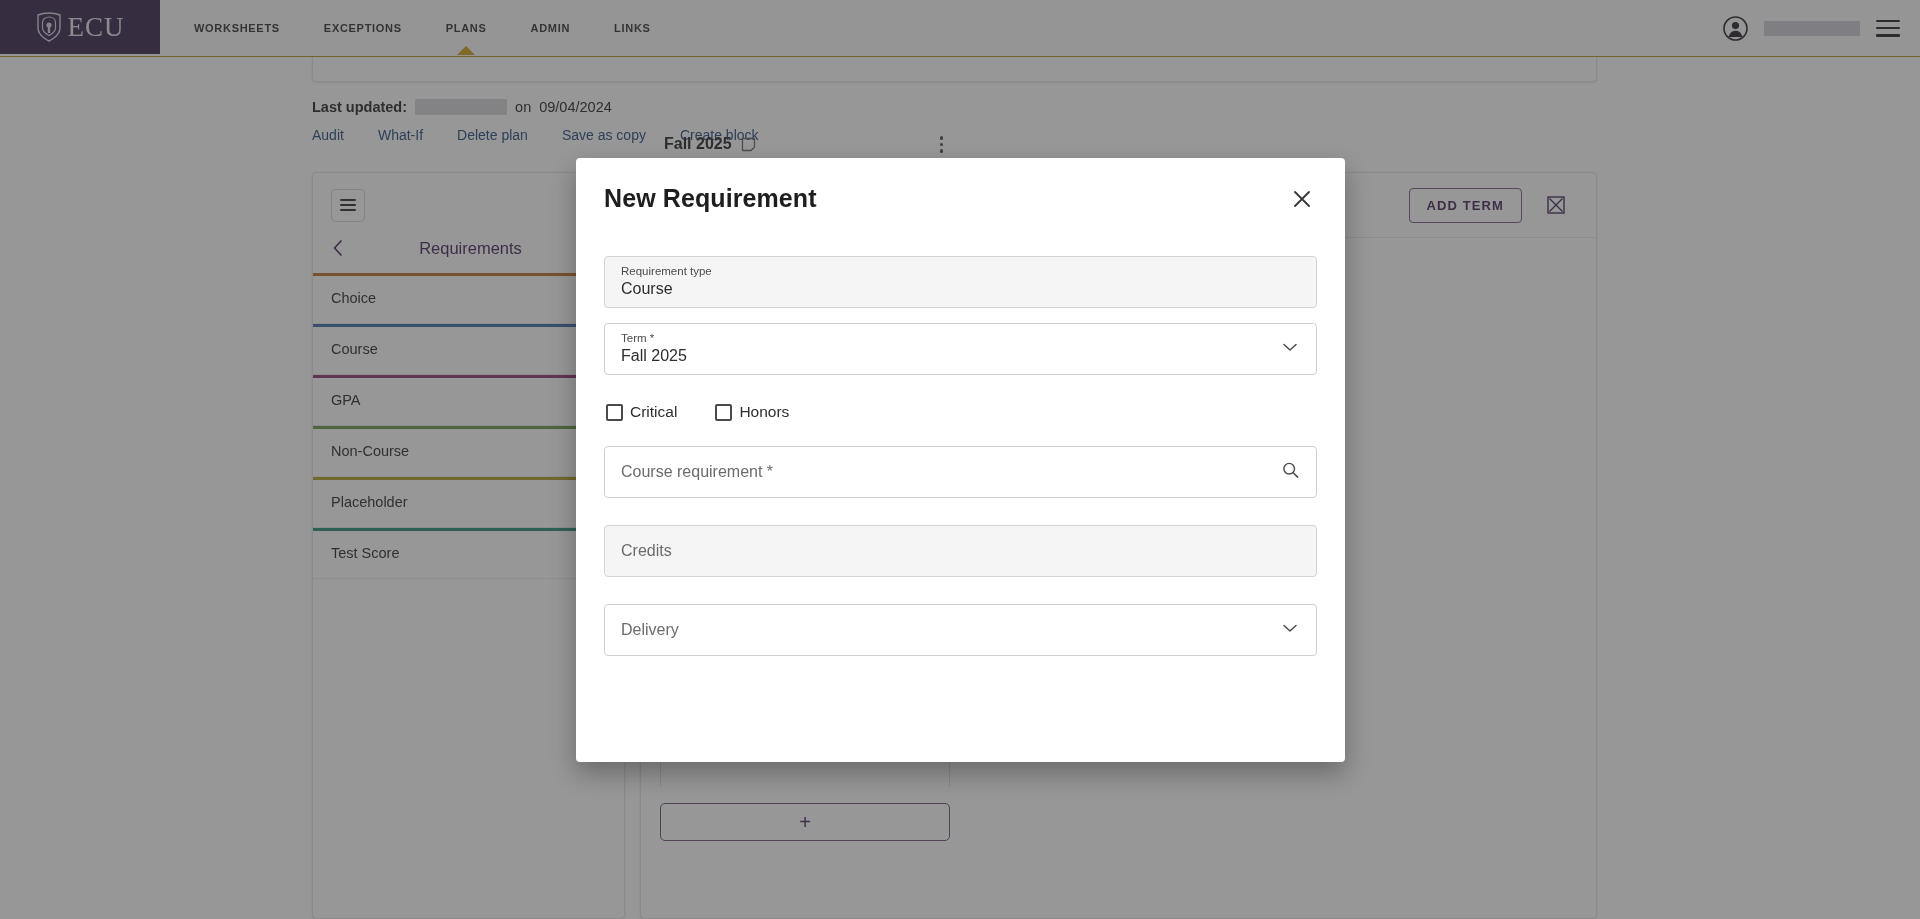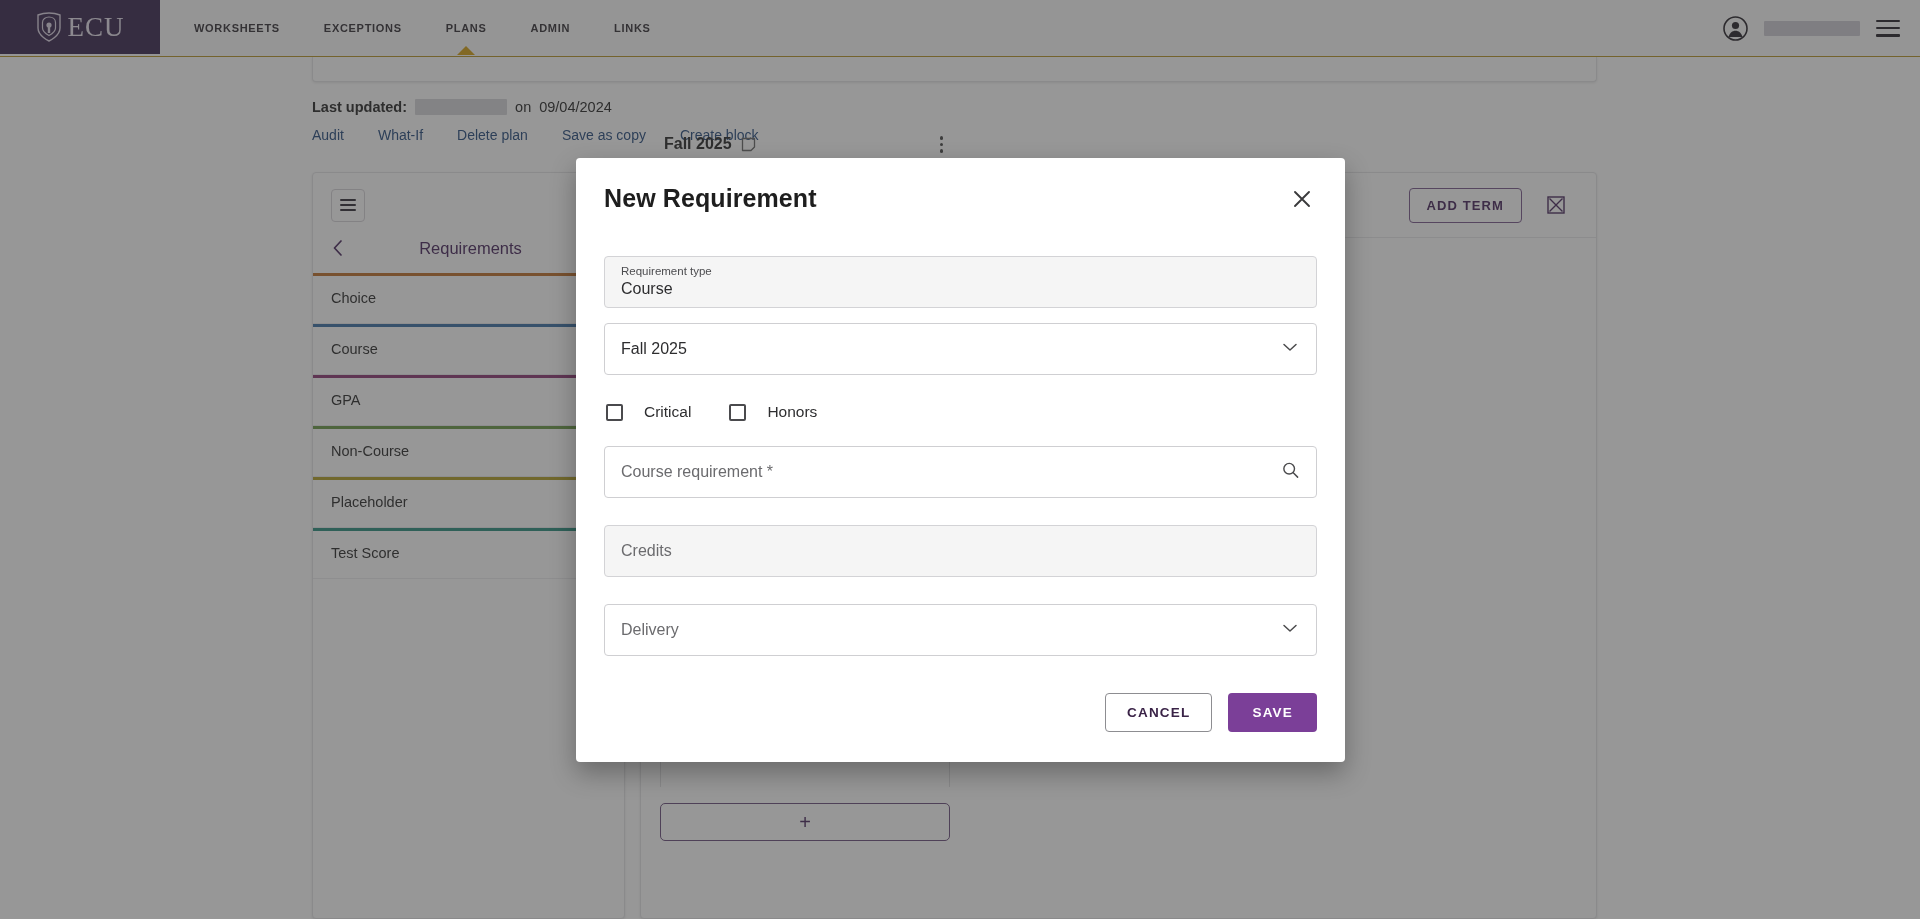--- a/index.html
+++ b/index.html
@@ -160,21 +160,21 @@
     height: 52px; margin-bottom: 15px; background: #ffffff;
     display: flex; flex-direction: column; justify-content: center; padding: 0 16px;
   }
   .field.disabled { background: #f5f5f5; border-color: #d3d3d6; }
   .field-label { font-size: 11.5px; color: #4c4c4f; line-height: 1.1; margin-bottom: 2px; }
   .field-value { font-size: 16px; color: #2d2d2f; line-height: 1.15; }
   .field-placeholder { font-size: 16px; color: #6b6b6e; line-height: 1.15; }
   .field-affix { position: absolute; right: 16px; top: 50%; transform: translateY(-50%); }
 
   .checkrow { display: flex; align-items: center; gap: 38px; height: 44px; margin: 13px 0 12px 2px; }
-  .checkwrap { display: flex; align-items: center; gap: 21px; cursor: pointer; }
+  .checkwrap { display: flex; align-items: center; gap: 7px; cursor: pointer; }
   .checkbox { width: 17px; height: 17px; border: 2px solid #4a4a4d; border-radius: 2px; background: #fff; }
   .check-label { font-size: 15.5px; color: #2e2e30; }
 
   .field-tall { height: 52px; }
   .spacer-gap { height: 12px; }
 
   .modal-actions {
     position: absolute; right: 28px; bottom: 30px;
     display: flex; align-items: center; gap: 16px;
   }
@@ -354,20 +354,21 @@
     </div>
 
     <div class="modal-body">
 
       <div class="field disabled">
         <div class="field-label">Requirement type</div>
         <div class="field-value">Course</div>
       </div>
 
       <div class="field">
+        <div class="field-label">Term *</div>
         <div class="field-value">Fall 2025</div>
         <span class="field-affix">
           <svg viewBox="0 0 20 20" width="20" height="20">
               <path d="M4 7.5 L10 13 L16 7.5" fill="none" stroke="#4a4a4c" stroke-width="1.5" stroke-linecap="round" stroke-linejoin="round"></path>
             </svg>
         </span>
       </div>
 
       <div class="checkrow">
         <label class="checkwrap">
@@ -401,19 +402,15 @@
       <div class="field field-tall">
         <div class="field-placeholder">Delivery</div>
         <span class="field-affix">
           <svg viewBox="0 0 20 20" width="20" height="20">
               <path d="M4 7.5 L10 13 L16 7.5" fill="none" stroke="#4a4a4c" stroke-width="1.5" stroke-linecap="round" stroke-linejoin="round"></path>
             </svg>
         </span>
       </div>
     </div>
 
-    <div class="modal-actions">
-      <button class="btn-cancel">CANCEL</button>
-      <button class="btn-save">SAVE</button>
-    </div>
   </div>
 
 </div>
 
 </body></html>

